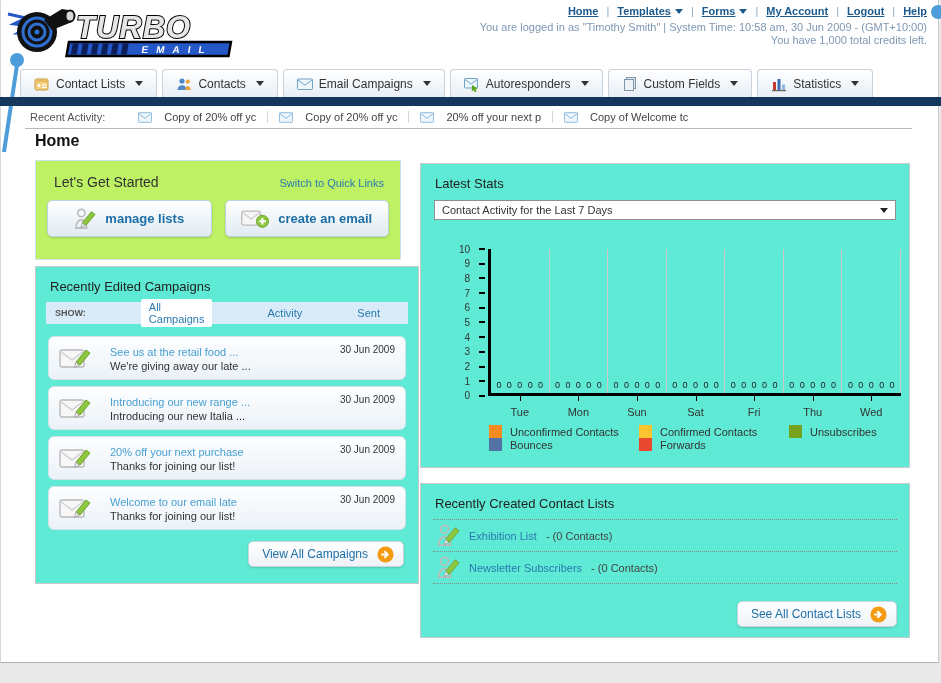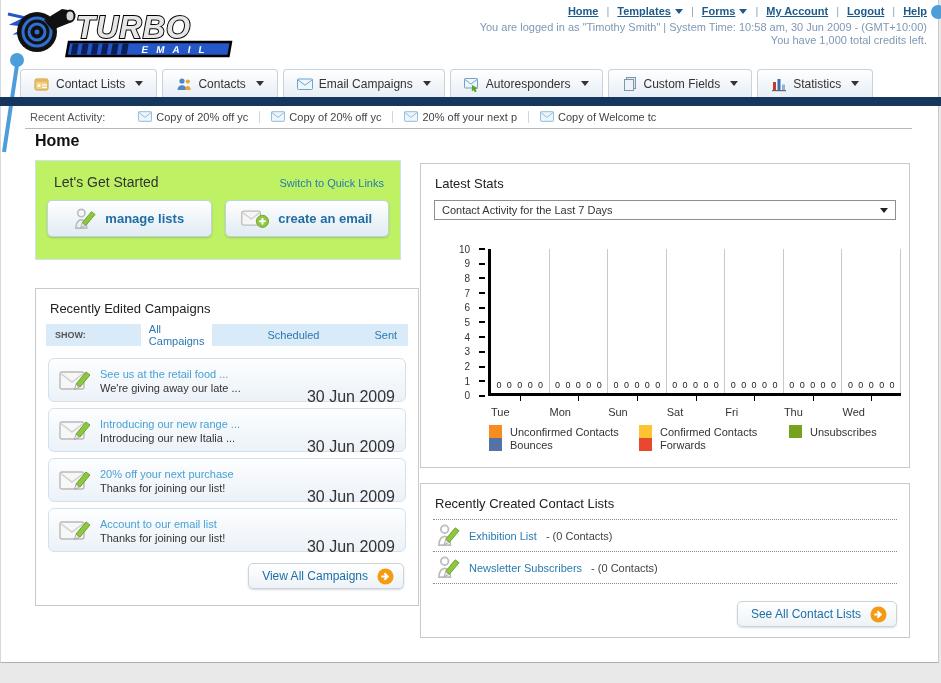--- a/index.html
+++ b/index.html
@@ -44,63 +44,63 @@
     font-size:12px; color:#333; cursor:pointer; white-space:nowrap;
   }
   .tab-icon { width:16px; height:16px; }
   .navybar { position:absolute; top:97px; left:0; width:941px; height:9px; background:#15375e; }
   
   .activity {
     position:absolute; top:106px; left:0; width:941px; height:22px;
     display:flex; align-items:center; font-size:11px; padding-left:30px;
   }
   .activity-label { color:#555; margin-right:22px; }
-  .activity-item { display:flex; align-items:flex-start; gap:4px; padding:0 11px; color:#444; cursor:pointer; white-space:nowrap; }
+  .activity-item { display:flex; align-items:flex-end; gap:12px; padding:0 11px; color:#444; cursor:pointer; white-space:nowrap; }
   .activity-item + .activity-item { border-left:1px solid #d5d5d5; }
   .hrule { position:absolute; top:128px; left:25px; width:887px; height:1px; background:#b9b9b9; }
   
   .home-title { position:absolute; top:132px; left:35px; font-size:16px; font-weight:bold; color:#111; }
-  .panel { position:absolute; background:#ffffff; border:1px solid #c9c9c9; }
+  .panel { position:absolute; background:#5eead4; border:1px solid #c9c9c9; }
   .ptitle { font-size:13px; color:#222; padding:12px 14px 8px; }
   
   .get-started {
     position:absolute; left:35px; top:160px; width:366px; height:100px;
     background:#bef264; border:1px solid #cfe0ee;
   }
   .gs-header { display:flex; justify-content:space-between; align-items:baseline; padding:13px 16px 0 18px; }
   .gs-title { font-size:14px; color:#333; }
   .gs-link { font-size:11px; color:#2a7ab0; cursor:pointer; }
   .gs-buttons { display:flex; gap:13px; padding:10px 11px 0 11px; }
   .gs-btn {
     flex:1; height:37px; background:linear-gradient(#ffffff,#e0ebf3);
     border:1px solid #bfd2e0; border-radius:5px; cursor:pointer;
     display:flex; align-items:center; justify-content:center; gap:9px;
     font-family:"Liberation Sans",sans-serif; font-size:13px; font-weight:bold; color:#1e6ea6;
     box-shadow:0 1px 2px rgba(0,0,0,.18);
   }
   
-  .campaigns-panel { left:35px; top:288px; width:384px; height:318px; }
+  .campaigns-panel { left:35px; top:266px; width:384px; height:318px; }
   .filter-bar {
     margin:0 10px 12px 10px; height:22px; background:#d9ebf8;
     display:flex; align-items:center; gap:16px; padding:0 9px; font-size:11px;
   }
   .show-label { color:#555; font-size:9px; font-weight:bold; }
   .filter { color:#2a7ab0; cursor:pointer;margin-left:39px; }
   .filter.active { background:#fff; padding:2px 8px; border-radius:2px; }
   .campaign-row {
     margin:0 12px 6px 12px; height:44px;
     background:linear-gradient(#fdfeff,#ebf2f8);
     border:1px solid #d5e1ea; border-radius:6px; cursor:pointer;
-    display:flex; align-items:center; padding:4px 10px; gap:9px; position:relative;
+    display:flex; align-items:center; padding:4px 10px; gap:19px; position:relative;
   }
   .c-icon { width:32px; height:26px; flex:none; }
   .c-text { flex:1; line-height:14px; padding-top:1px; }
   .c-title { font-size:11px; color:#4aa0d2; cursor:pointer; display:block; }
   .c-sub { font-size:11px; color:#333; }
-  .c-date { position:absolute; right:10px; top:7px; font-size:16px; color:#333;margin-top:22px; }
+  .c-date { position:absolute; right:10px; top:7px; font-size:10px; color:#333; }
   .pill-btn {
     position:absolute; height:26px; padding:0 9px 0 13px;
     background:linear-gradient(#ffffff,#eef3f7); border:1px solid #c9d4dd; border-radius:5px;
     display:flex; align-items:center; gap:9px; cursor:pointer;
     font-family:"Liberation Sans",sans-serif; font-size:12px; color:#1e6ea6;
     box-shadow:0 1px 2px rgba(0,0,0,.15);
   }
   .view-all { right:14px; bottom:16px; }
   .see-all { right:12px; bottom:10px; }
   
@@ -114,21 +114,21 @@
   .y-ticks { position:absolute; left:38px; top:79px; width:26px; height:159px; display:flex; flex-direction:column; justify-content:space-between; }
   .ytick { display:flex; align-items:center; justify-content:flex-end; gap:9px; height:12px; font-size:10px; color:#333; }
   .ytick-mark { width:6px; height:2px; background:#000; }
   .chart-plot {
     position:absolute; left:67px; top:85px; width:413px; height:147px;
     border-left:3px solid #000; border-bottom:3px solid #000; display:flex;
   }
   .cgroup { flex:1; position:relative; border-right:1px solid #c9c9c9; }
   .zeros { position:absolute; left:0; right:0; bottom:3px; display:flex; justify-content:space-evenly; font-size:9px; color:#222; }
   .day-tick { position:absolute; left:50%; bottom:-8px; width:1px; height:5px; background:#000; }
-  .day-label { position:absolute; left:0; right:0; bottom:-25px; font-size:11px; color:#333;margin-top:28px; }
+  .day-label { position:absolute; left:0; right:0; bottom:-25px; text-align:center; font-size:11px; color:#333;margin-top:28px; }
   .legend { position:absolute; left:68px; top:261px; display:grid; grid-template-columns:150px 150px 150px; font-size:11px; color:#333; }
   .legend-item { display:flex; align-items:center; gap:8px; }
   .swatch { width:13px; height:13px; display:inline-block; }
   
   .lists-panel { left:420px; top:483px; width:490px; height:155px; }
   .dotline { margin:0 12px; border-top:1px dotted #8a8a8a; height:0; }
   .list-item { display:flex; align-items:center; gap:9px; padding:3px 0 3px 16px; height:31px; cursor:pointer; }
   .li-icon { width:23px; height:25px; flex:none; }
   .li-link { font-size:11px; color:#2a7ab0; cursor:pointer; }
   .li-suffix { font-size:11px; color:#444; }
@@ -317,21 +317,21 @@
       <span>create an email</span>
     </button>
   </div>
 </div>
 
 <div class="panel campaigns-panel">
   <div class="ptitle">Recently Edited Campaigns</div>
   <div class="filter-bar">
     <span class="show-label">SHOW:</span>
     <span class="filter active">All Campaigns</span>
-    <span class="filter">Scheduled</span>
+    <span class="filter">Activity</span>
     <span class="filter">Sent</span>
     <span class="filter">Contact</span>
   </div>
 
   <div class="campaign-row">
     <svg class="c-icon" viewBox="0 0 32 26">
       <rect x="1" y="5" width="24" height="17" rx="2" fill="#f7f7f7" stroke="#b9b9b9" stroke-width="1.4"></rect>
       <path d="M1 6l12 9 12-9" fill="none" stroke="#cfcfcf" stroke-width="1.4"></path>
       <path d="M17 17 L27 5 L31 8 L21 20 Z" fill="#8dc63f" stroke="#6fa22a"></path>
       <path d="M17 17l-1.5 5.5 4.6-2.2z" fill="#eee" stroke="#999" stroke-width="0.8"></path>
@@ -372,21 +372,21 @@
   </div>
 
   <div class="campaign-row">
     <svg class="c-icon" viewBox="0 0 32 26">
       <rect x="1" y="5" width="24" height="17" rx="2" fill="#f7f7f7" stroke="#b9b9b9" stroke-width="1.4"></rect>
       <path d="M1 6l12 9 12-9" fill="none" stroke="#cfcfcf" stroke-width="1.4"></path>
       <path d="M17 17 L27 5 L31 8 L21 20 Z" fill="#8dc63f" stroke="#6fa22a"></path>
       <path d="M17 17l-1.5 5.5 4.6-2.2z" fill="#eee" stroke="#999" stroke-width="0.8"></path>
     </svg>
     <div class="c-text">
-      <a class="c-title">Account to our email list</a>
+      <a class="c-title">Welcome to our email late</a>
       <div class="c-sub">Thanks for joining our list!</div>
     </div>
     <div class="c-date">30 Jun 2009</div>
   </div>
 
   <button class="pill-btn view-all">
     <span>View All Campaigns</span>
     <svg width="17" height="17" viewBox="0 0 18 18">
       <circle cx="9" cy="9" r="8.5" fill="#f49b12"></circle>
       <path d="M4.5 9h6M7.8 5.5L11.5 9l-3.7 3.5" stroke="#fff" stroke-width="2" fill="none"></path>

